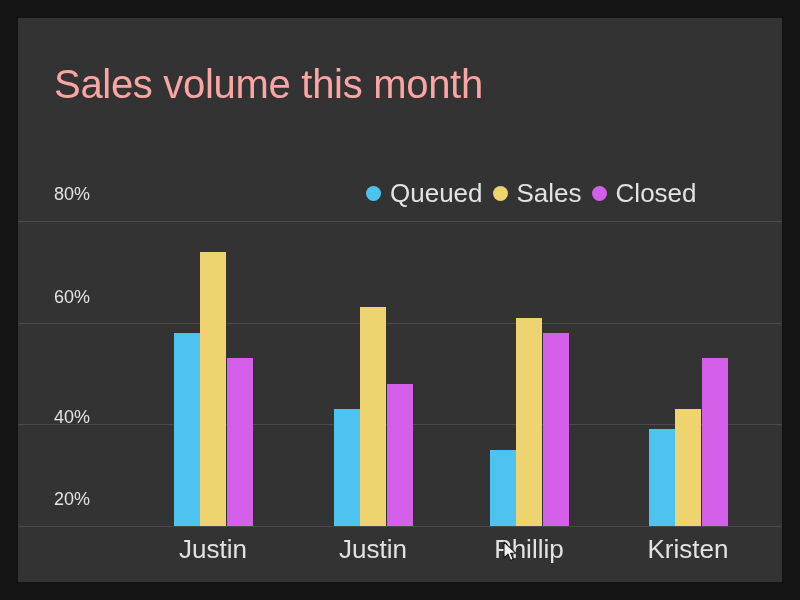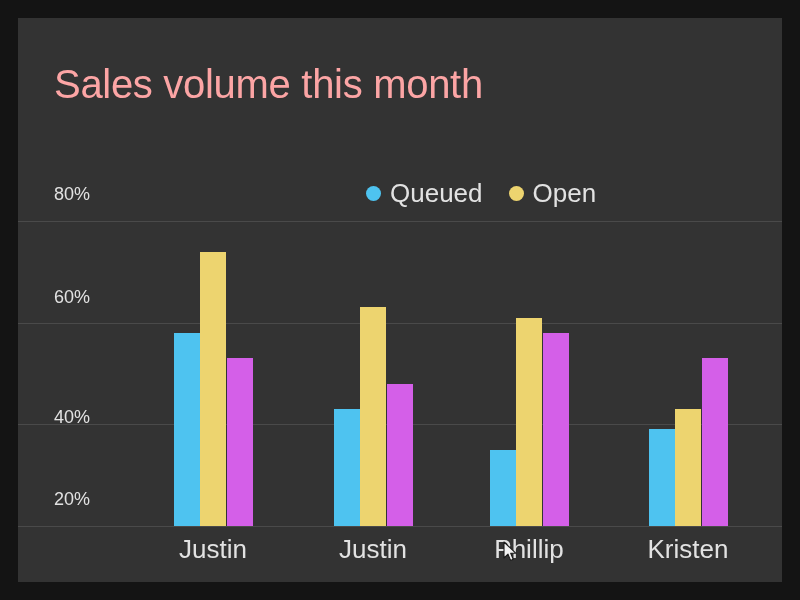--- a/index.html
+++ b/index.html
@@ -15,21 +15,21 @@
     box-sizing:border-box;
   }
   #chart-title{
     position:absolute;left:36px;top:44px;
     font-size:40px;color:#fca5a5;font-weight:400;
     letter-spacing:-0.3px;white-space:nowrap;
   }
   
   #legend{
     position:absolute;left:348px;top:158px;height:34px;
-    display:flex;align-items:center;gap:26px;
+    display:flex;align-items:center;gap:10px;
   }
   .legend-item{display:flex;align-items:center;gap:9px;}
   .legend-dot{width:15px;height:15px;border-radius:50%;display:block;}
   .legend-label{font-size:26px;color:#e2e2e2;white-space:nowrap;}
   
   #plot{
     position:absolute;left:18px;top:18px;width:764px;height:564px;
   }
   .gridline{
     position:absolute;left:0;width:764px;height:1px;background:#4a4a4a;
@@ -57,21 +57,25 @@
 
   <div id="chart-title">Sales volume this month</div>
 
   <div id="legend">
     <div class="legend-item">
       <span class="legend-dot" style="background: rgb(78, 195, 240);"></span>
       <span class="legend-label">Queued</span>
     </div>
     <div class="legend-item">
       <span class="legend-dot" style="background: rgb(237, 212, 111);"></span>
-      <span class="legend-label">Open</span>
+      <span class="legend-label">Sales</span>
+    </div>
+    <div class="legend-item">
+      <span class="legend-dot" style="background: rgb(212, 95, 232);"></span>
+      <span class="legend-label">Closed</span>
     </div>
   </div>
 
 </div>
 
 <div id="plot">
   <div id="gridlines">
       <div class="gridline" style="top: 203px; background: rgb(74, 74, 74);"></div>
       <div class="gridline" style="top: 304.667px; background: rgb(74, 74, 74);"></div>
       <div class="gridline" style="top: 406.333px; background: rgb(74, 74, 74);"></div>

